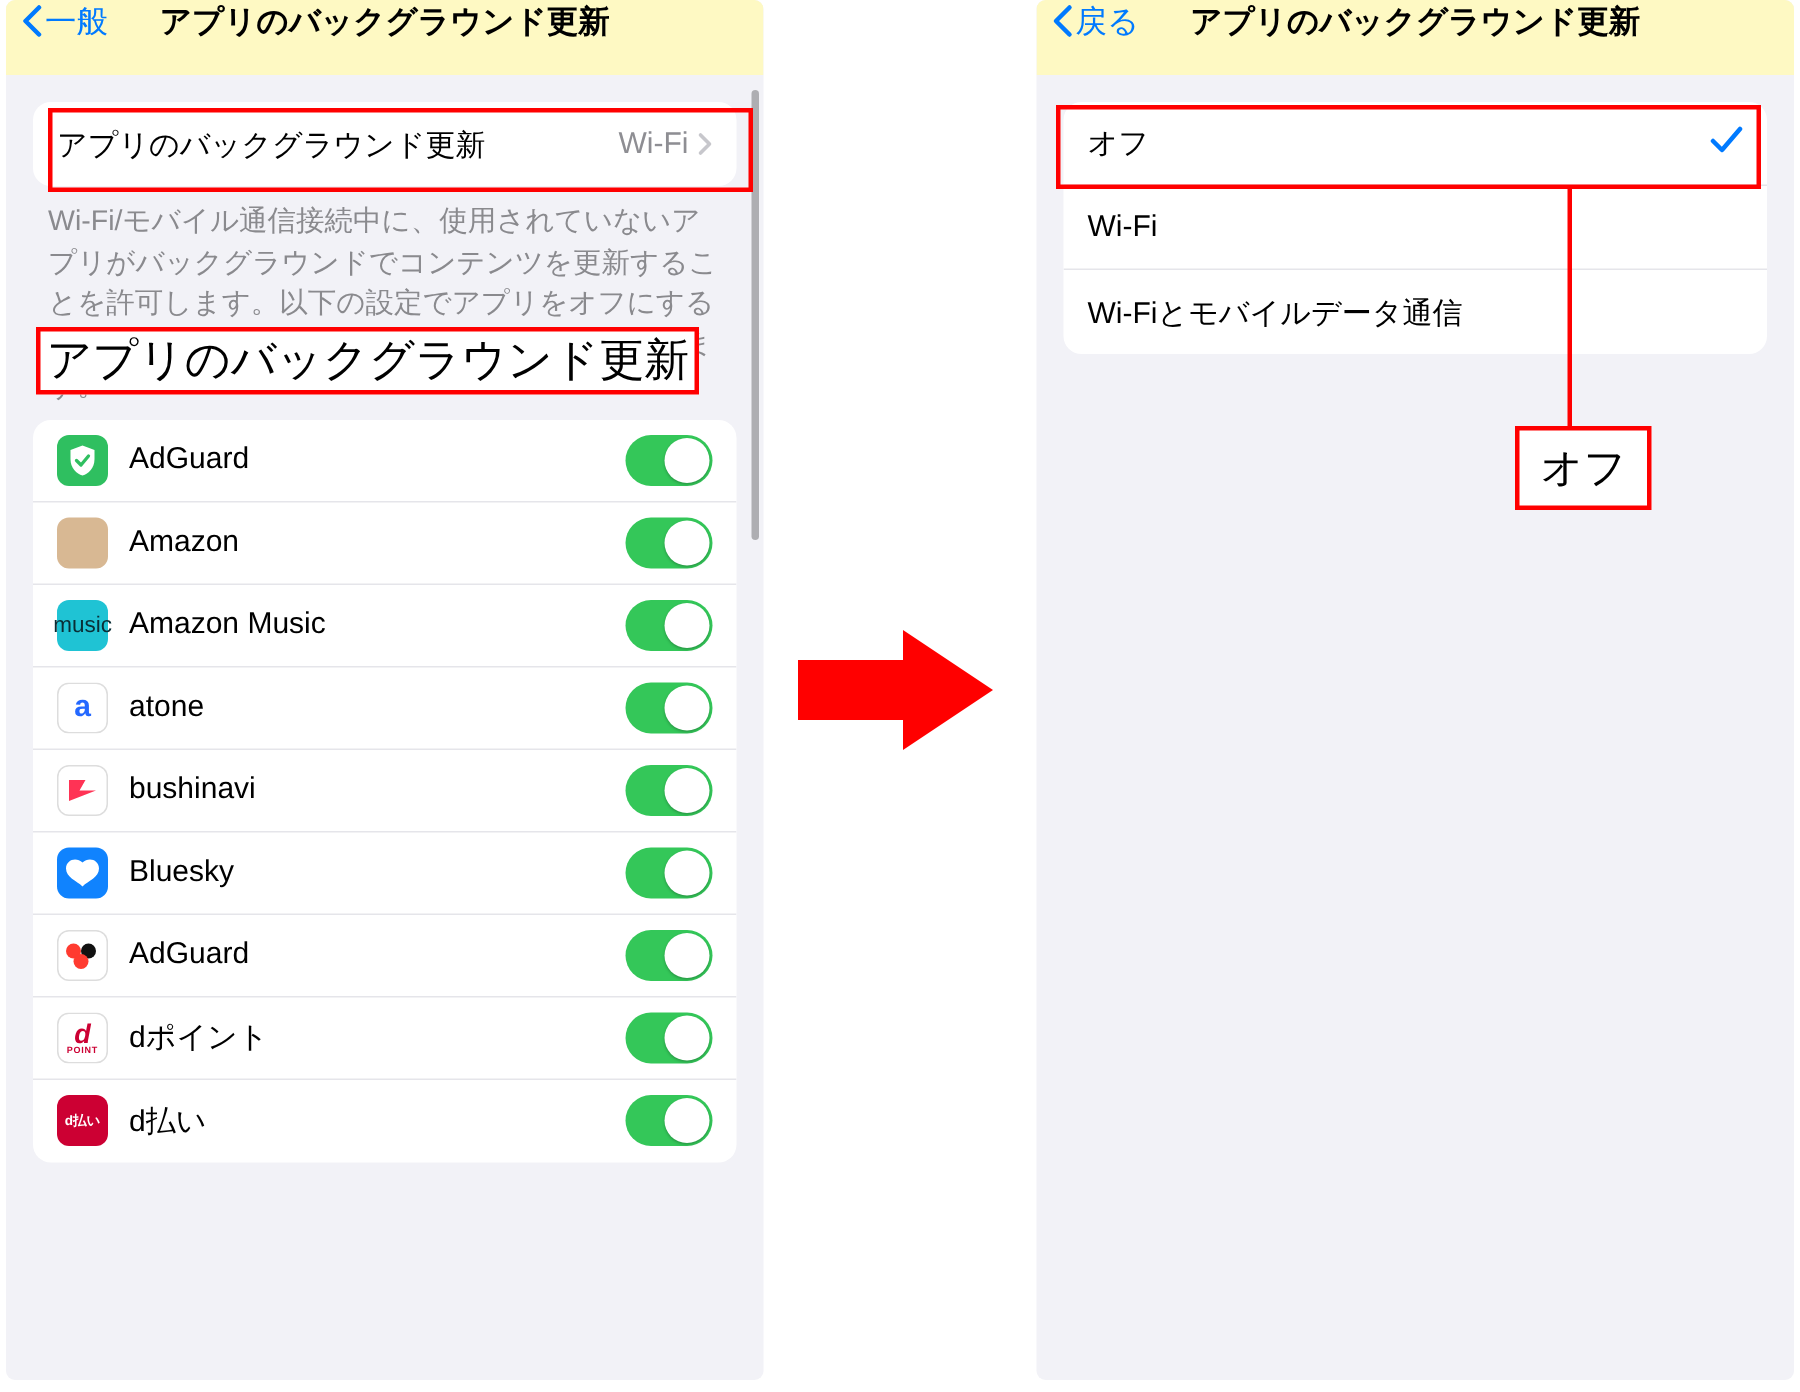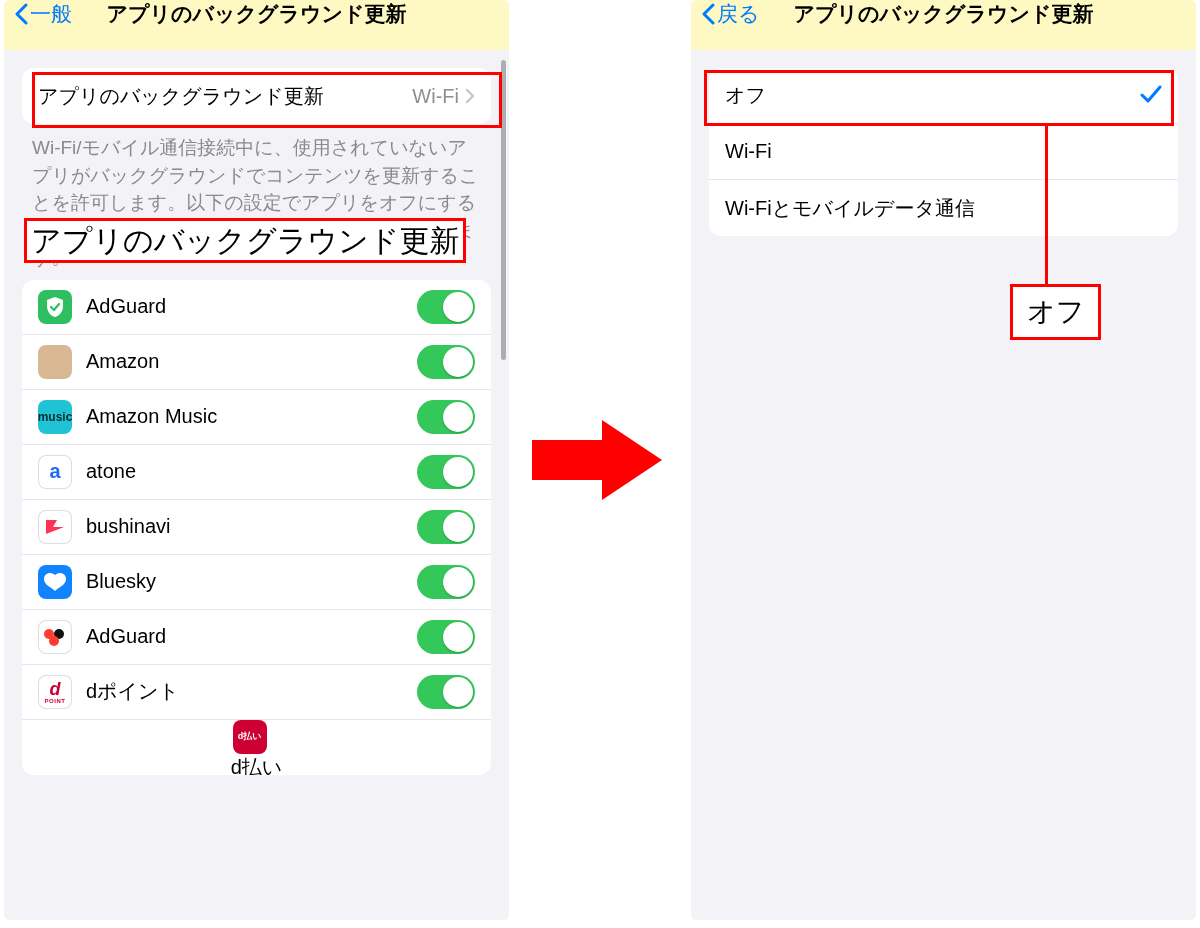--- a/index.html
+++ b/index.html
@@ -97,21 +97,21 @@
     border-radius: 12px;
     overflow: hidden;
   }
   .app-row {
     display: flex;
     align-items: center;
     height: 55px;
     padding: 0 16px;
     border-bottom: 1px solid #e5e5ea;
   }
-  .app-row:last-child { border-bottom: none; flex-direction: column; }
+  .app-row:last-child { border-bottom: none; }
   .app-icon {
     width: 34px; height: 34px;
     border-radius: 8px;
     margin-right: 14px;
     display: flex;
     align-items: center;
     justify-content: center;
     font-size: 12px;
     font-weight: 700;
     color: #fff;
@@ -230,21 +230,21 @@
         </div>
         <span class="app-label">AdGuard</span>
         <div class="toggle"></div>
       </div>
       <div class="app-row">
         <div class="app-icon" style="background: rgb(216, 184, 147); font-size: 20px; font-weight: 700;"></div>
         <span class="app-label">Amazon</span>
         <div class="toggle"></div>
       </div>
       <div class="app-row">
-        <div class="app-icon" style="background: rgb(31, 195, 212); color: rgb(10, 46, 54); font-size: 12px; font-weight: 700;">music</div>
+        <div class="app-icon" style="background: rgb(31, 195, 212); color: rgb(10, 46, 54); font-size: 15px; font-weight: 400;">music</div>
         <span class="app-label">Amazon Music</span>
         <div class="toggle"></div>
       </div>
       <div class="app-row">
         <div class="app-icon" style="background: rgb(255, 255, 255); box-shadow: rgb(221, 221, 221) 0px 0px 0px 1px inset; color: rgb(36, 104, 255); font-size: 20px; font-weight: 700;">a</div>
         <span class="app-label">atone</span>
         <div class="toggle"></div>
       </div>
       <div class="app-row">
         <div class="app-icon" style="background: rgb(255, 255, 255); box-shadow: rgb(221, 221, 221) 0px 0px 0px 1px inset;">

